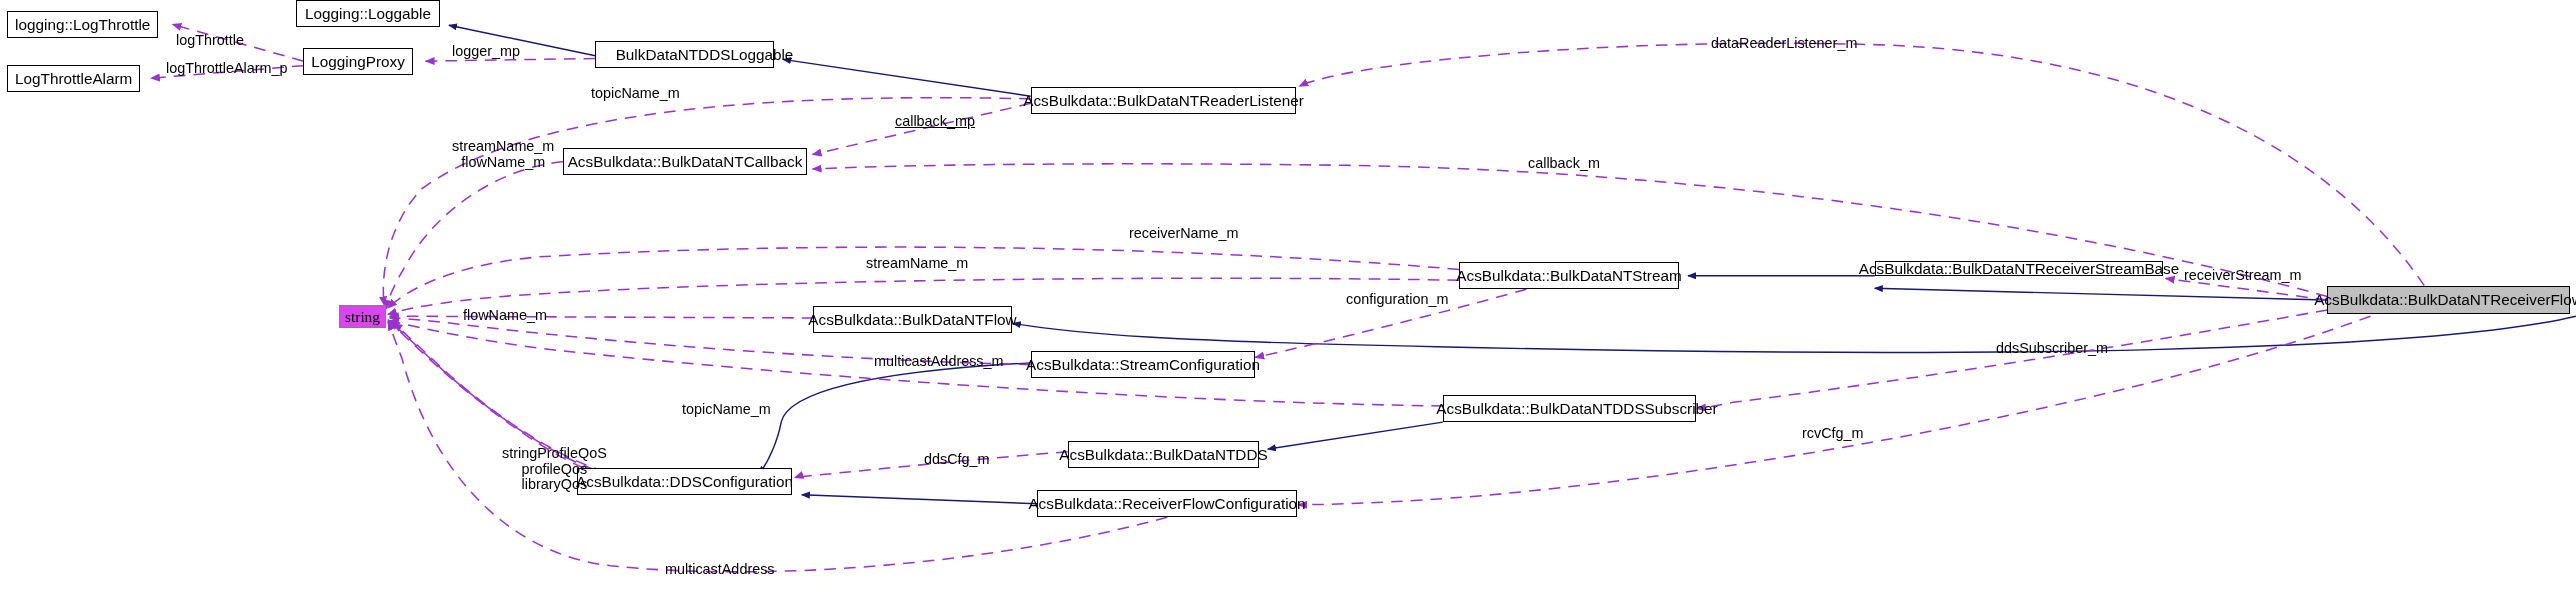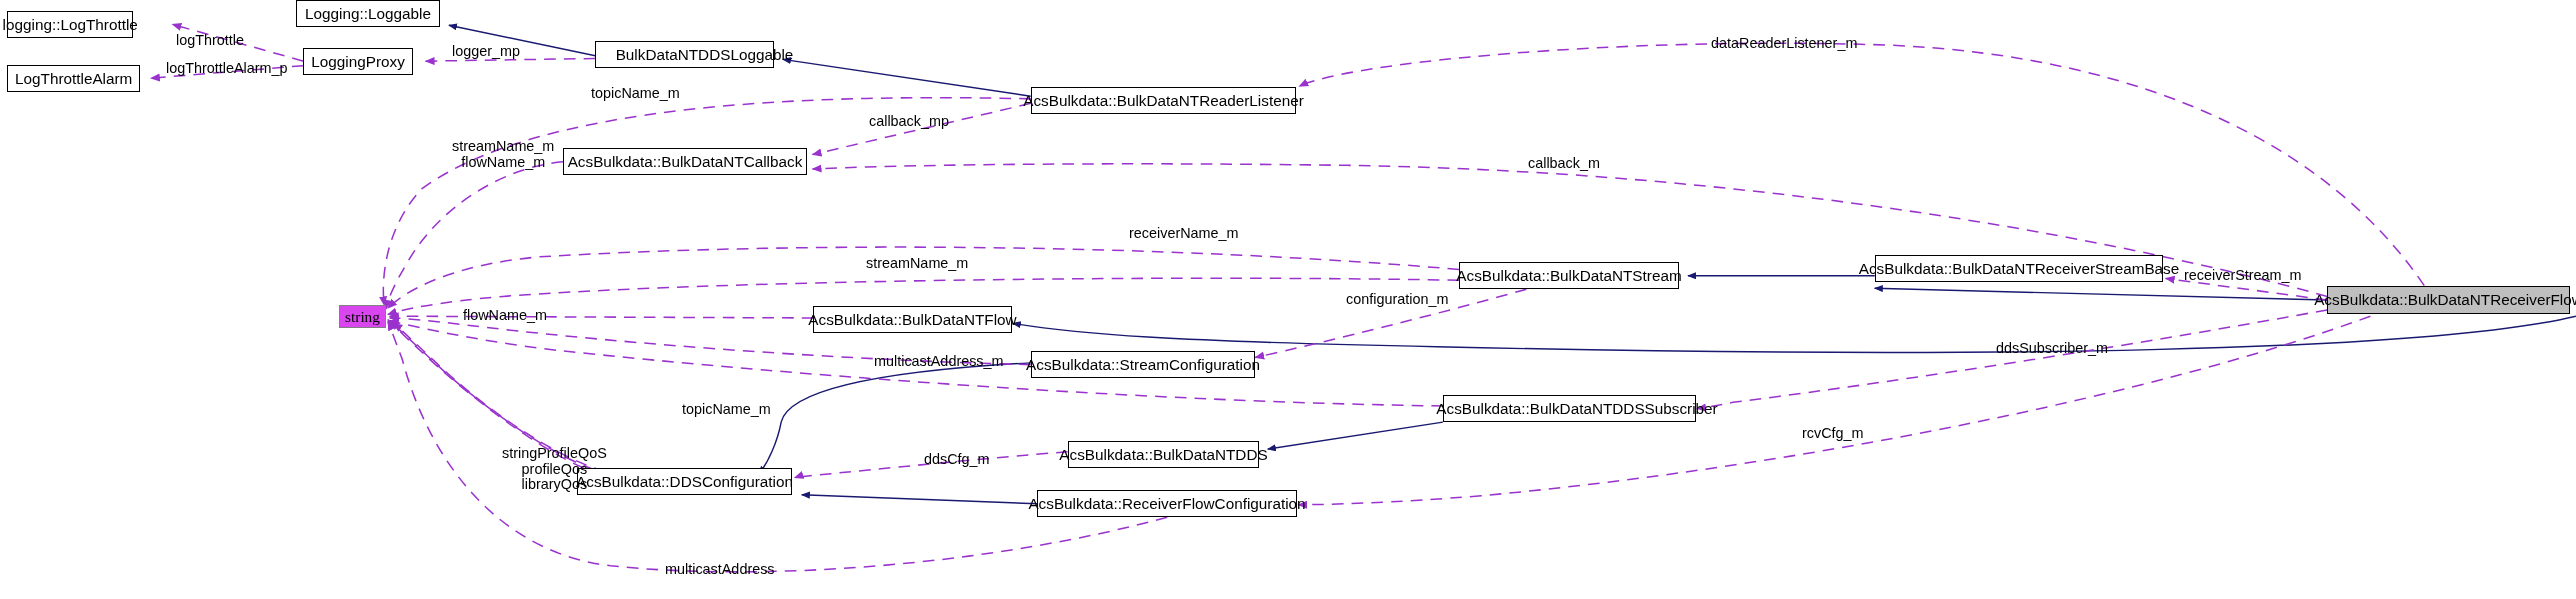--- a/index.html
+++ b/index.html
@@ -130,21 +130,21 @@
       <path d="M1189,503 C1100,510 980,522 900,530 C890,531 888,531 885,532" marker-end="url(#use-arrow)"></path>
 
       <path d="M650,521 C600,500 520,440 470,392 C448,372 436,360 432,356" marker-end="url(#use-arrow)"></path>
       <path d="M662,523 C610,505 530,448 478,398 C454,376 440,362 434,358" marker-end="url(#use-arrow)"></path>
       <path d="M674,525 C620,510 540,456 486,404 C460,380 444,364 438,360" marker-end="url(#use-arrow)"></path>
 
       <path d="M1300,576 C1100,630 850,648 680,630 C560,616 480,520 448,400 C438,374 434,362 432,358" marker-end="url(#use-arrow)"></path>
     </g>
   </svg>
 
-  <div class="node" style="left:7.2px;  top:10.8px;  width:126px; height:27px;">
+  <div class="node" style="left:7.2px;  top:10.8px;  width:151px; height:27px;">
     <span>logging::LogThrottle</span>
   </div>
 
   <div class="node" style="left:296px; top:0px;  width:144px; height:27px;">
     <span>Logging::Loggable</span>
   </div>
 
   <div class="node" style="left:7.2px;  top:65px;  width:133px; height:27px;">
     <span>LogThrottleAlarm</span>
   </div>
@@ -166,21 +166,21 @@
   </div>
 
   <div class="node plain" style="left:339px; top:305px; width:47px; height:23px;">
     <span>string</span>
   </div>
 
   <div class="node" style="left:1459px; top:262px; width:220px; height:27px;">
     <span>AcsBulkdata::BulkDataNTStream</span>
   </div>
 
-  <div class="node" style="left:1875px; top:255px; width:288px; height:27px;">
+  <div class="node" style="left:1875px; top:261px; width:288px; height:15px;">
     <span>AcsBulkdata::BulkDataNTReceiverStreamBase</span>
   </div>
 
   <div class="node highlight" style="left:2327px; top:286px; width:243px; height:28px;">
     <span>AcsBulkdata::BulkDataNTReceiverFlow</span>
   </div>
 
   <div class="node" style="left:813px; top:306px; width:199px; height:27px;">
     <span>AcsBulkdata::BulkDataNTFlow</span>
   </div>
@@ -206,21 +206,21 @@
   </div>
 
   <div class="edge-label" style="left:176px; top:33px;">logThrottle</div>
 
   <div class="edge-label" style="left:166px; top:61px;">logThrottleAlarm_p</div>
 
   <div class="edge-label" style="left:452px; top:44px;">logger_mp</div>
 
   <div class="edge-label" style="left:591px; top:86px;">topicName_m</div>
 
-  <div class="edge-label" style="left:869px; top:114px;">callback_mp</div>
+  <div class="edge-label" style="left:895px; top:114px;text-decoration:underline;">callback_mp</div>
 
   <div class="edge-label" style="left:1711px; top:36px;">dataReaderListener_m</div>
 
   <div class="edge-label" style="left:452px; top:139px;">streamName_m
 flowName_m</div>
 
   <div class="edge-label" style="left:1528px; top:156px;">callback_m</div>
 
   <div class="edge-label" style="left:1129px; top:226px;">receiverName_m</div>
 

